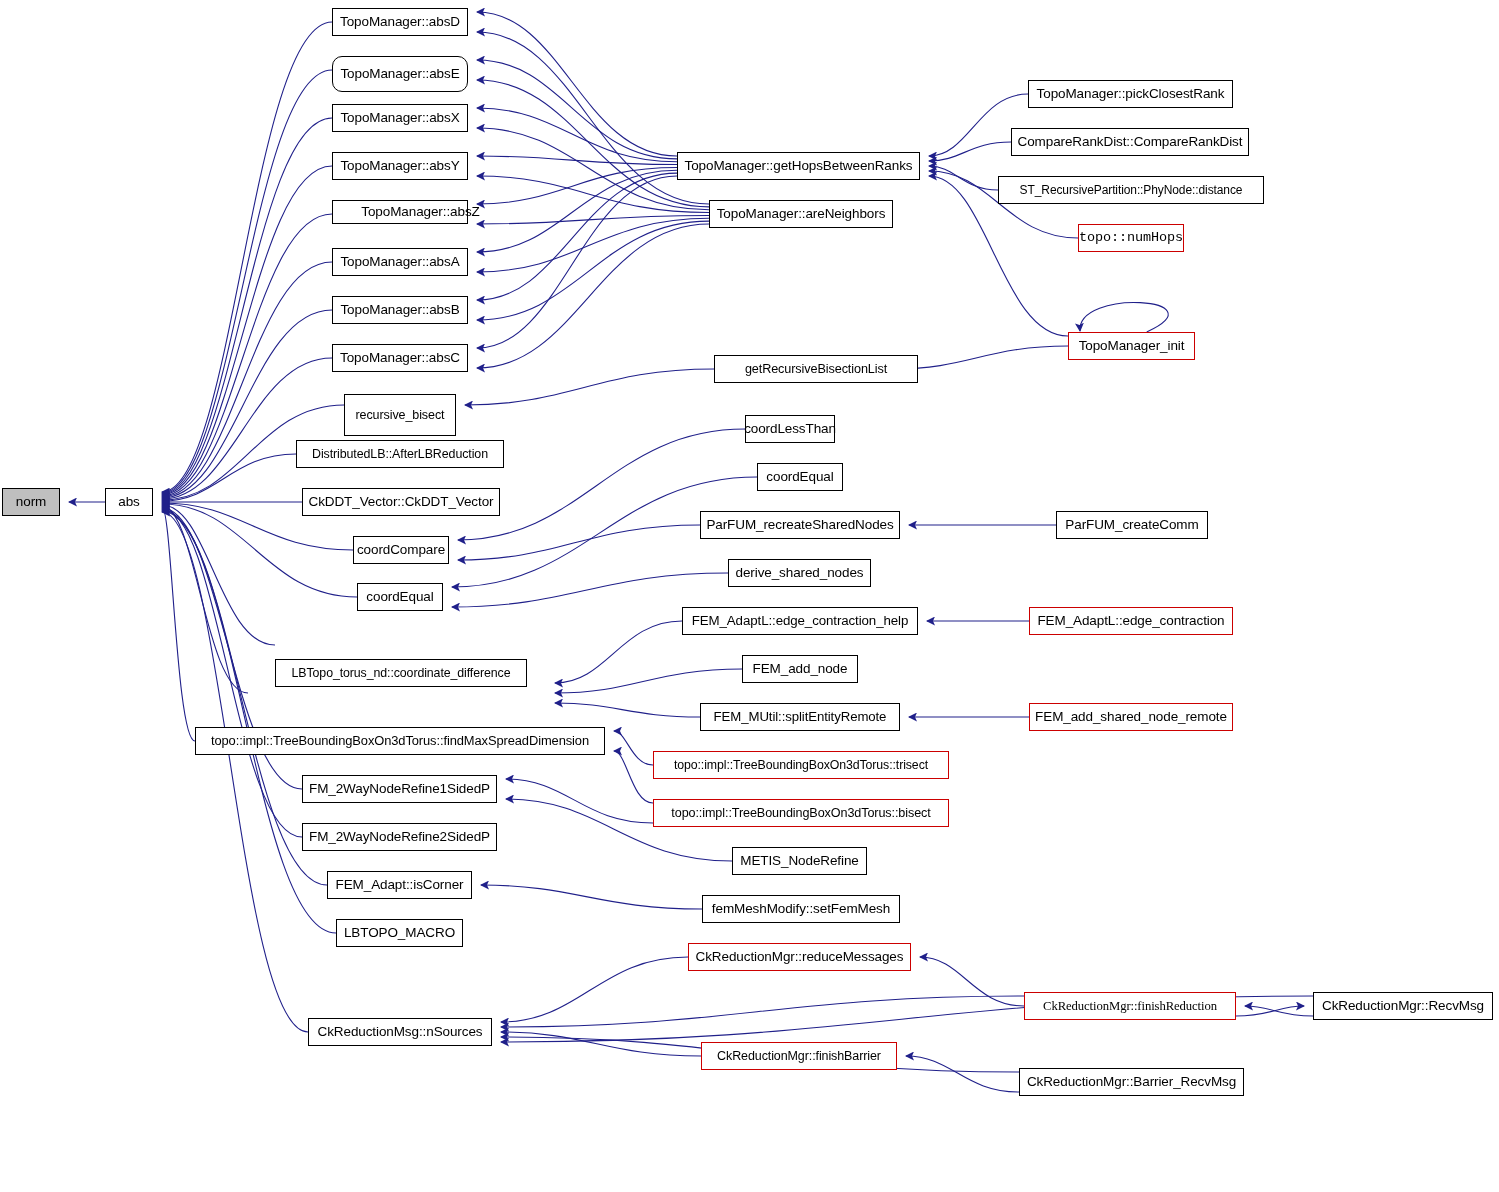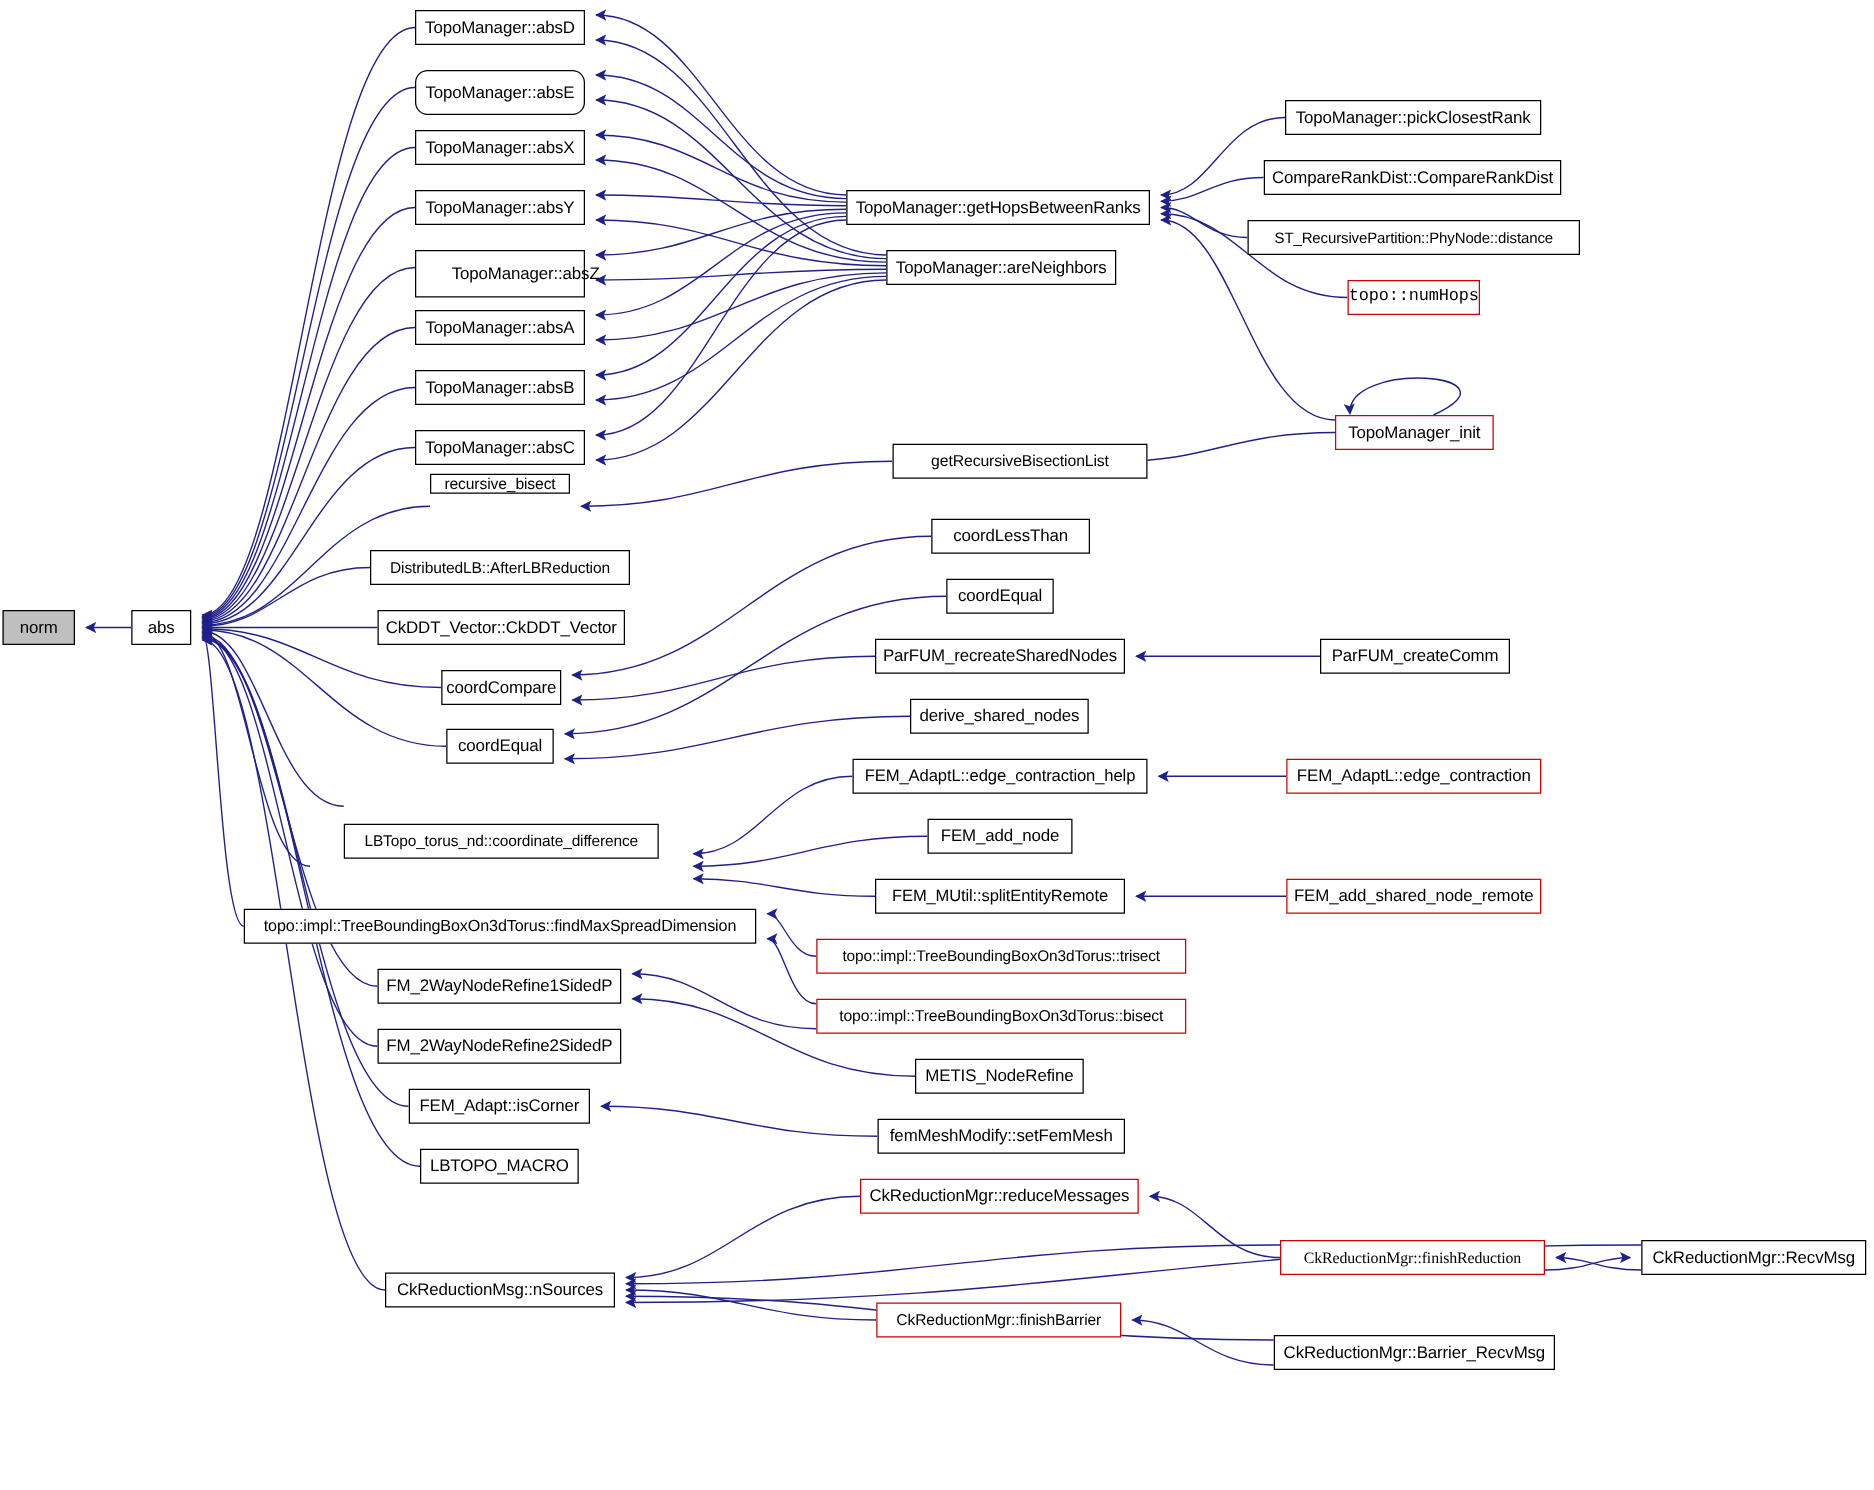--- a/index.html
+++ b/index.html
@@ -126,33 +126,33 @@
     </div>
     <div class="node" style="left: 332px; top: 56px; width: 136px; height: 36px; border-radius: 10px;">
       <span>TopoManager::absE</span>
     </div>
     <div class="node" style="left: 332px; top: 104px; width: 136px; height: 28px;">
       <span>TopoManager::absX</span>
     </div>
     <div class="node" style="left: 332px; top: 152px; width: 136px; height: 28px;">
       <span>TopoManager::absY</span>
     </div>
-    <div class="node" style="left: 332px; top: 200px; width: 136px; height: 38px; padding-left: 41px;">
+    <div class="node" style="left: 332px; top: 200px; width: 136px; height: 24px; padding-left: 41px;">
       <span>TopoManager::absZ</span>
     </div>
     <div class="node" style="left: 332px; top: 248px; width: 136px; height: 28px;">
       <span>TopoManager::absA</span>
     </div>
     <div class="node" style="left: 332px; top: 296px; width: 136px; height: 28px;">
       <span>TopoManager::absB</span>
     </div>
     <div class="node" style="left: 332px; top: 344px; width: 136px; height: 28px;">
       <span>TopoManager::absC</span>
     </div>
-    <div class="node" style="left: 344px; top: 379px; width: 112px; height: 16px;">
+    <div class="node" style="left: 344px; top: 394px; width: 112px; height: 42px;">
       <span style="font-size: 12.54px;">recursive_bisect</span>
     </div>
     <div class="node" style="left: 296px; top: 440px; width: 208px; height: 28px;">
       <span style="font-size: 12.44px;">DistributedLB::AfterLBReduction</span>
     </div>
     <div class="node" style="left: 302px; top: 488px; width: 198px; height: 28px;">
       <span>CkDDT_Vector::CkDDT_Vector</span>
     </div>
     <div class="node" style="left: 353px; top: 536px; width: 96px; height: 28px;">
       <span>coordCompare</span>
@@ -183,21 +183,21 @@
     </div>
     <div class="node" style="left: 677px; top: 152px; width: 243px; height: 28px;">
       <span>TopoManager::getHopsBetweenRanks</span>
     </div>
     <div class="node" style="left: 709px; top: 200px; width: 184px; height: 28px;">
       <span>TopoManager::areNeighbors</span>
     </div>
     <div class="node" style="left: 714px; top: 355px; width: 204px; height: 28px;">
       <span style="font-size: 12.65px;">getRecursiveBisectionList</span>
     </div>
-    <div class="node" style="left: 745px; top: 415px; width: 127px; height: 28px;">
+    <div class="node" style="left: 745px; top: 415px; width: 90px; height: 28px;">
       <span>coordLessThan</span>
     </div>
     <div class="node" style="left: 757px; top: 463px; width: 86px; height: 28px;">
       <span>coordEqual</span>
     </div>
     <div class="node" style="left: 700px; top: 511px; width: 200px; height: 28px;">
       <span>ParFUM_recreateSharedNodes</span>
     </div>
     <div class="node" style="left: 728px; top: 559px; width: 143px; height: 28px; justify-content: center;">
       <span>derive_shared_nodes</span>

